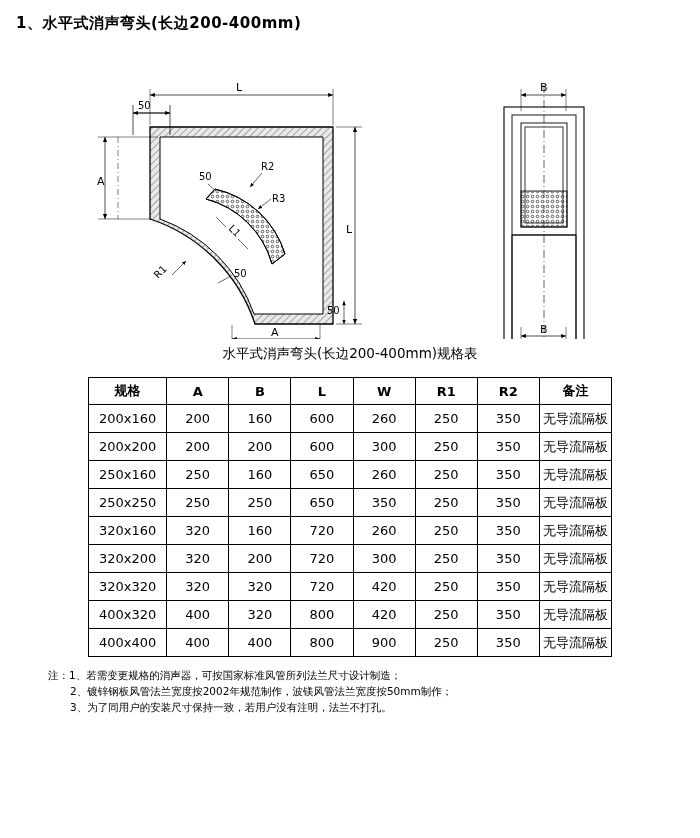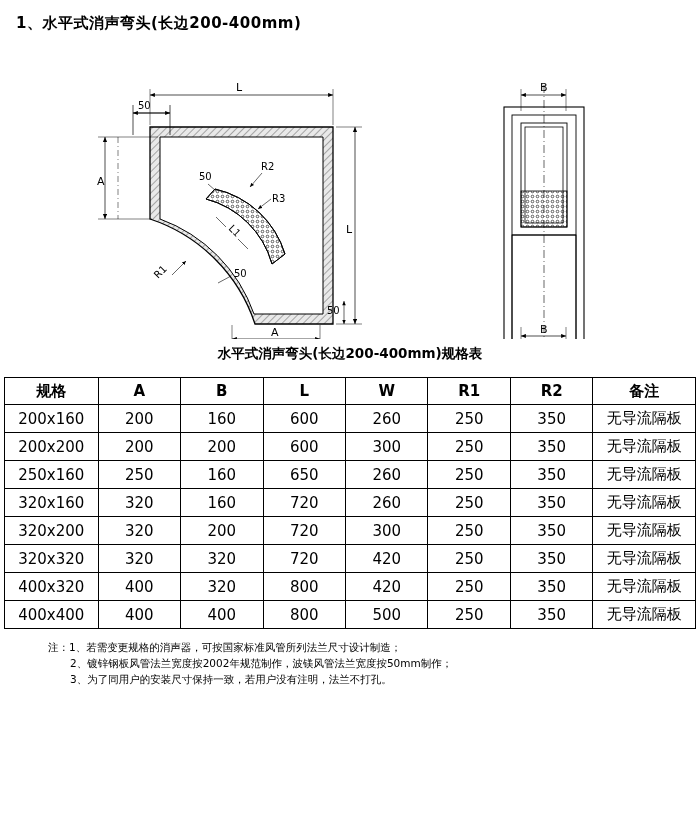--- a/index.html
+++ b/index.html
@@ -30,31 +30,31 @@
     margin-top: 6px;
   }
   .drawing-area svg {
     display: block;
   }
 
   
   .table-caption {
     text-align: center;
     font-size: 13.5px;
-    font-weight: bold;
+    font-weight: normal;
     margin-top: 6px;
     margin-bottom: 14px;
   }
 
   
   table.spec {
     border-collapse: collapse;
-    width: 692px;
+    width: 524px;
     margin: 0 auto;
-    font-size: 15px;
+    font-size: 13px;
   }
   table.spec th, table.spec td {
     border: 1px solid #000000;
     text-align: center;
     height: 27px;
     font-weight: normal;
     padding: 0 2px;
   }
   table.spec th {
     font-weight: bold;
@@ -253,20 +253,30 @@
       <td>250x160</td>
       <td>250</td>
       <td>160</td>
       <td>650</td>
       <td>260</td>
       <td>250</td>
       <td>350</td>
       <td>无导流隔板</td>
     </tr>
     <tr>
+      <td>250x250</td>
+      <td>250</td>
+      <td>250</td>
+      <td>650</td>
+      <td>350</td>
+      <td>250</td>
+      <td>350</td>
+      <td>无导流隔板</td>
+    </tr>
+    <tr>
       <td>320x160</td>
       <td>320</td>
       <td>160</td>
       <td>720</td>
       <td>260</td>
       <td>250</td>
       <td>350</td>
       <td>无导流隔板</td>
     </tr>
     <tr>
@@ -297,21 +307,21 @@
       <td>420</td>
       <td>250</td>
       <td>350</td>
       <td>无导流隔板</td>
     </tr>
     <tr>
       <td>400x400</td>
       <td>400</td>
       <td>400</td>
       <td>800</td>
-      <td>500</td>
+      <td>900</td>
       <td>250</td>
       <td>350</td>
       <td>无导流隔板</td>
     </tr>
   </tbody>
 </table>
 
 <div class="notes">
   <div>注：1、若需变更规格的消声器，可按国家标准风管所列法兰尺寸设计制造；</div>
   <div style="padding-left:22px">2、镀锌钢板风管法兰宽度按2002年规范制作，波镁风管法兰宽度按50mm制作；</div>

